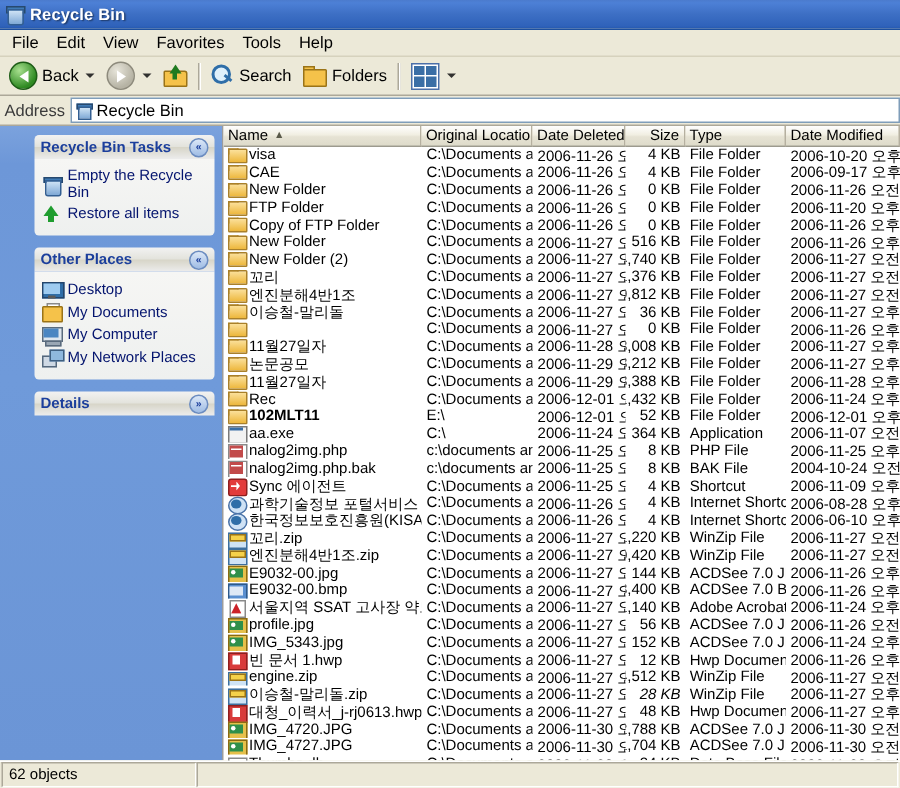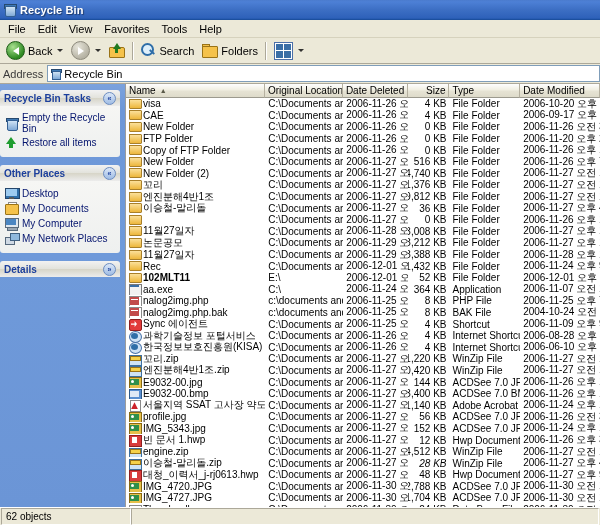--- a/index.html
+++ b/index.html
@@ -102,21 +102,21 @@
   .addr-field .mini-bin .bl{position:absolute;left:1px;top:1px;width:9px;height:2px;background:#3f7ab5;border:1px solid #27496f;}
   .addr-field .atext { font-size:11px; }
 
   
   .body { flex:1; display:flex; background:#fff; overflow:hidden; }
 
   
   .sidebar {
     width:120px; flex:none;
     background: linear-gradient(180deg,#7ba2dd 0%, #6d97d8 6%, #6f9ada 40%, #6b95d6 100%);
-    padding:6px 5px 0 0;
+    padding:6px 5px 0 23px;
     overflow:hidden;
   }
   .panel { margin-bottom:8px; }
   .panel-head {
     height:16px; display:flex; align-items:center; justify-content:space-between;
     background: linear-gradient(180deg,#f2f2f2 0%, #e3e3dc 48%, #d7d5c8 52%, #ececec 100%);
     border-radius:3px 3px 0 0; padding:0 4px;
     font-weight:bold; font-size:10px; color:#21379e;
   }
   .panel-head .ttl { font-weight:bold; font-size:10px; color:#1c3f9c; }

